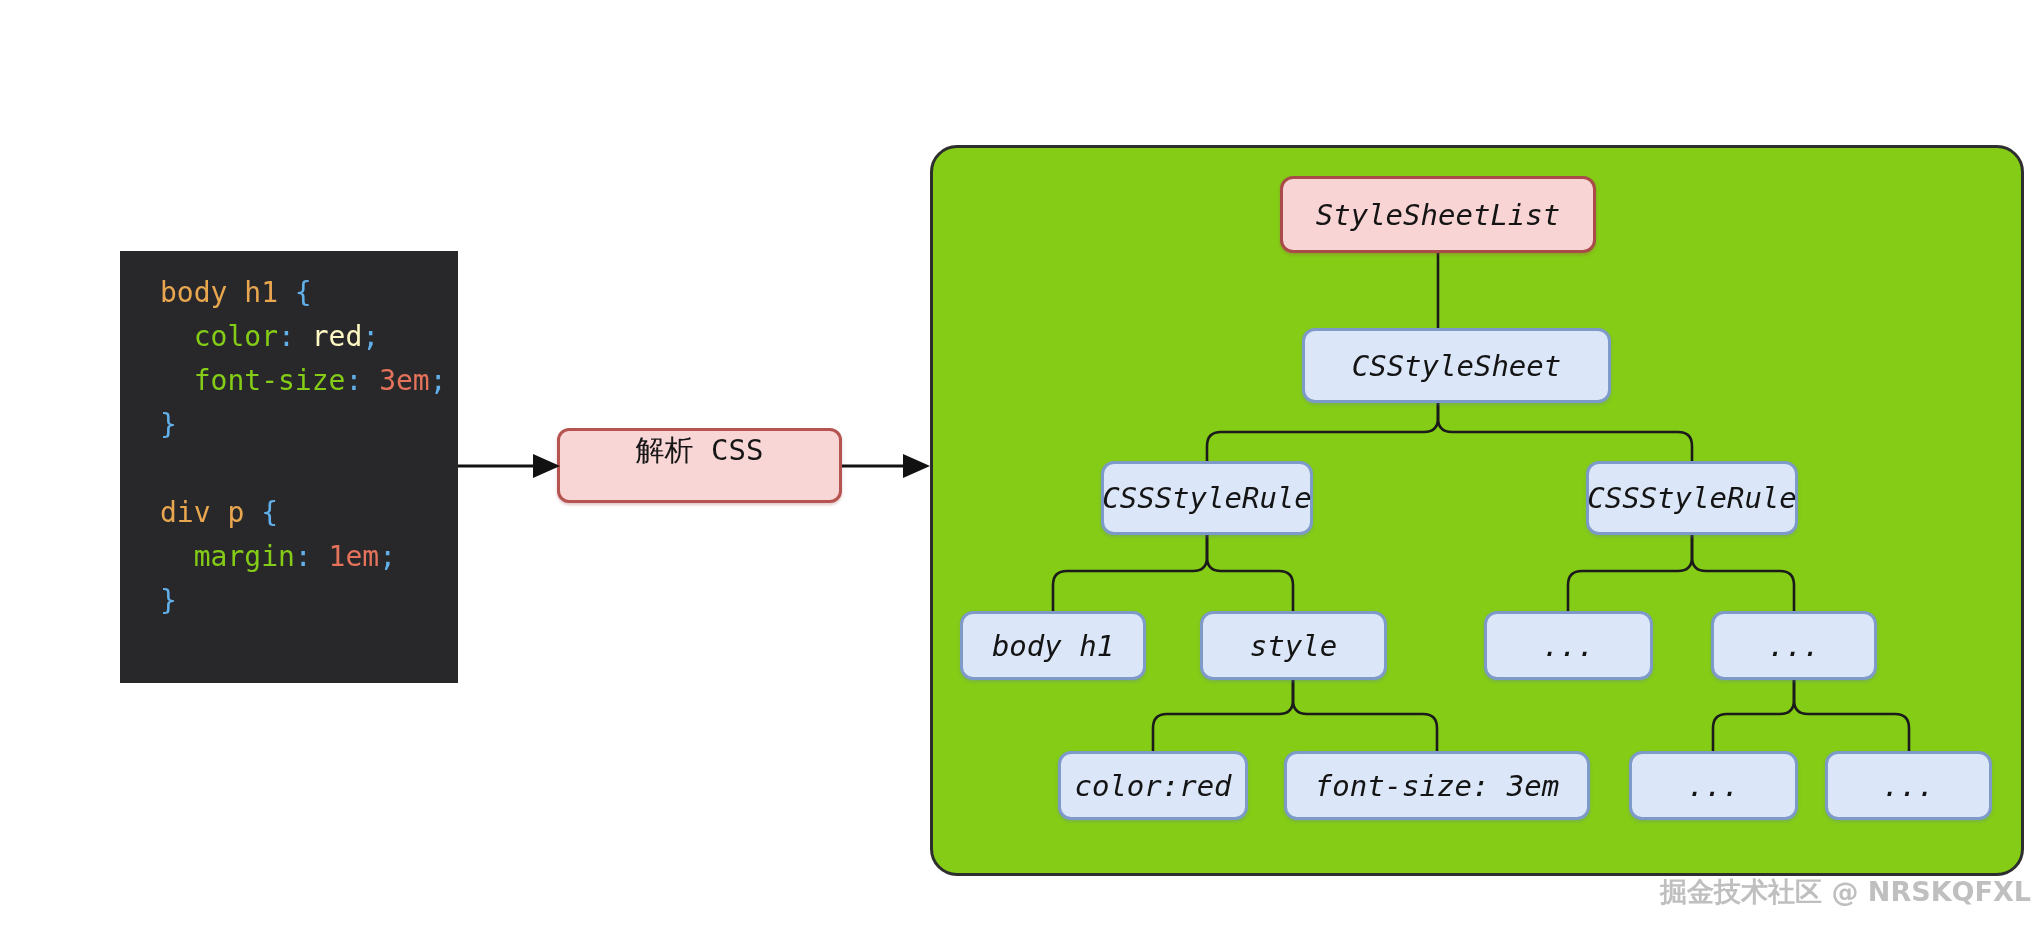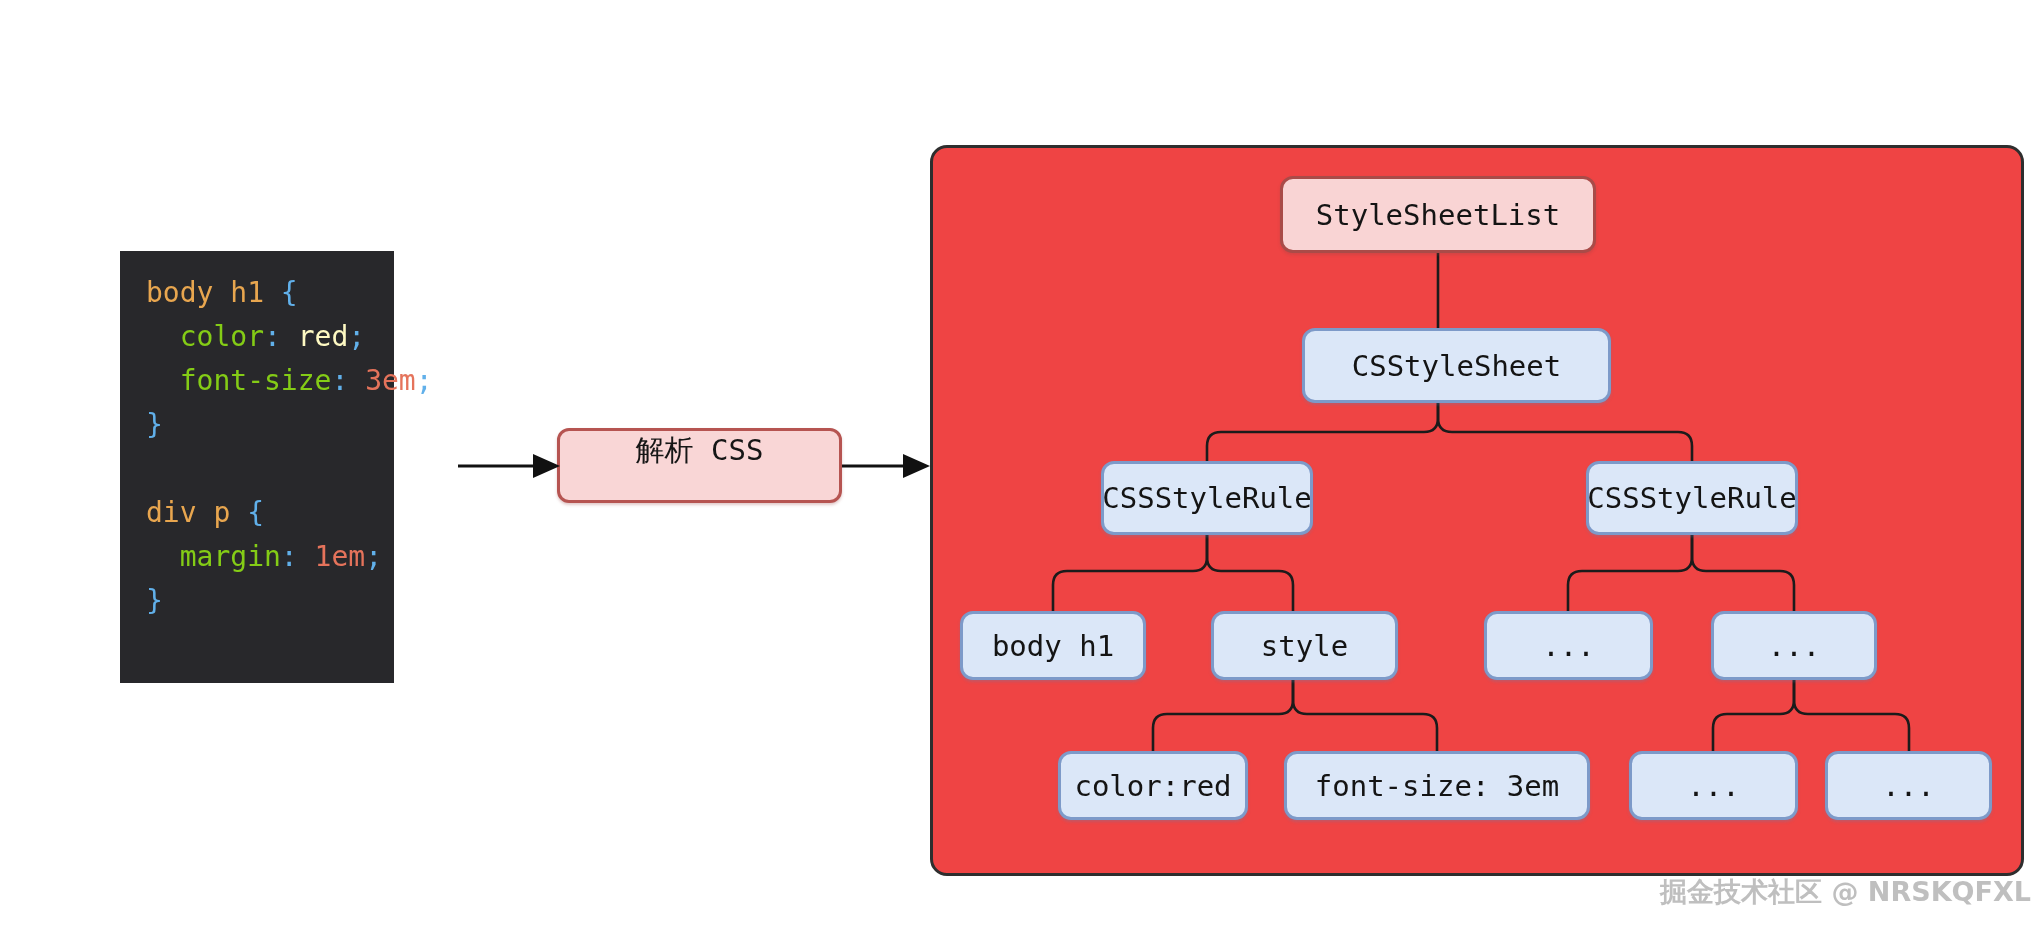--- a/index.html
+++ b/index.html
@@ -1,21 +1,21 @@
 <!DOCTYPE html>
 <html><head>
 <meta charset="utf-8">
 <style>
   html,body{margin:0;padding:0;background:#ffffff;}
   #canvas{position:relative;width:2037px;height:944px;background:#ffffff;overflow:hidden;
           font-family:"Liberation Sans",sans-serif;}
 
   
-  .codeblock{position:absolute;left:120px;top:251px;width:274px;height:432px;
-             background:#28282b;box-sizing:border-box;padding:20px 26px;}
+  .codeblock{position:absolute;left:120px;top:251px;width:338px;height:432px;
+             background:#28282b;box-sizing:border-box;padding:20px 40px;}
   .code-line{font-family:"DejaVu Sans Mono",monospace;font-size:28px;line-height:44px;
              white-space:pre;}
   .tk-sel{color:#e8a64f;}
   .tk-prop{color:#84cc16;}
   .tk-punc{color:#61b0ea;}
   .tk-val{color:#fef9c3;}
   .tk-num{color:#e5735b;}
   .tk-plain{color:#28282b;}
 
   
@@ -24,35 +24,35 @@
              box-sizing:border-box;display:flex;align-items:flex-start;justify-content:center;
              box-shadow:0 2px 3px rgba(160,80,80,.3);}
   .parse-box span{font-family:"DejaVu Sans Mono","DejaVu Sans",monospace;
                   font-size:29px;color:#161616;}
 
   
   .arrows{position:absolute;left:0;top:0;width:2037px;height:944px;pointer-events:none;}
 
   
   .tree-panel{position:absolute;left:930px;top:145px;width:1088px;height:725px;
-              border:3px solid #2e2e2e;border-radius:17px;box-sizing:content-box;
-              background:#ef4444;}
+              border:3px solid #2e2e2e;border-radius:27px;box-sizing:content-box;
+              background:#84cc16;font-style:italic;}
   .connectors{position:absolute;left:0;top:0;width:1088px;height:725px;}
   .node{position:absolute;display:flex;align-items:center;justify-content:center;
         box-sizing:border-box;border-radius:13px;border:3px solid;
         font-family:"DejaVu Sans Mono",monospace;font-size:29px;color:#141414;}
   .node.pink{background:#f9d4d4;border-color:#a94b48;box-shadow:0 2px 3px rgba(150,70,70,.3);}
   .node.blue{background:#dbe7f8;border-color:#7d9ac9;box-shadow:0 2px 3px rgba(100,130,170,.3);}
 
   .n-ssl{left:347px;top:28px;width:316px;height:77px;}
   .n-css{left:369px;top:180px;width:309px;height:75px;}
   .n-rule1{left:168px;top:313px;width:212px;height:74px;}
   .n-rule2{left:653px;top:313px;width:212px;height:74px;}
   .n-bodyh1{left:27px;top:463px;width:186px;height:69px;}
-  .n-style{left:278px;top:463px;width:187px;height:69px;align-items:center;}
+  .n-style{left:267px;top:463px;width:187px;height:69px;align-items:center;}
   .n-dots1{left:551px;top:463px;width:169px;height:69px;}
   .n-dots2{left:778px;top:463px;width:166px;height:69px;}
   .n-colorred{left:125px;top:603px;width:190px;height:69px;}
   .n-fontsize{left:351px;top:603px;width:306px;height:69px;}
   .n-dots3{left:696px;top:603px;width:169px;height:69px;}
   .n-dots4{left:892px;top:603px;width:167px;height:69px;}
 
   
   .watermark{position:absolute;right:6px;top:874px;
              font-family:"DejaVu Sans",sans-serif;font-size:27px;font-weight:700;

